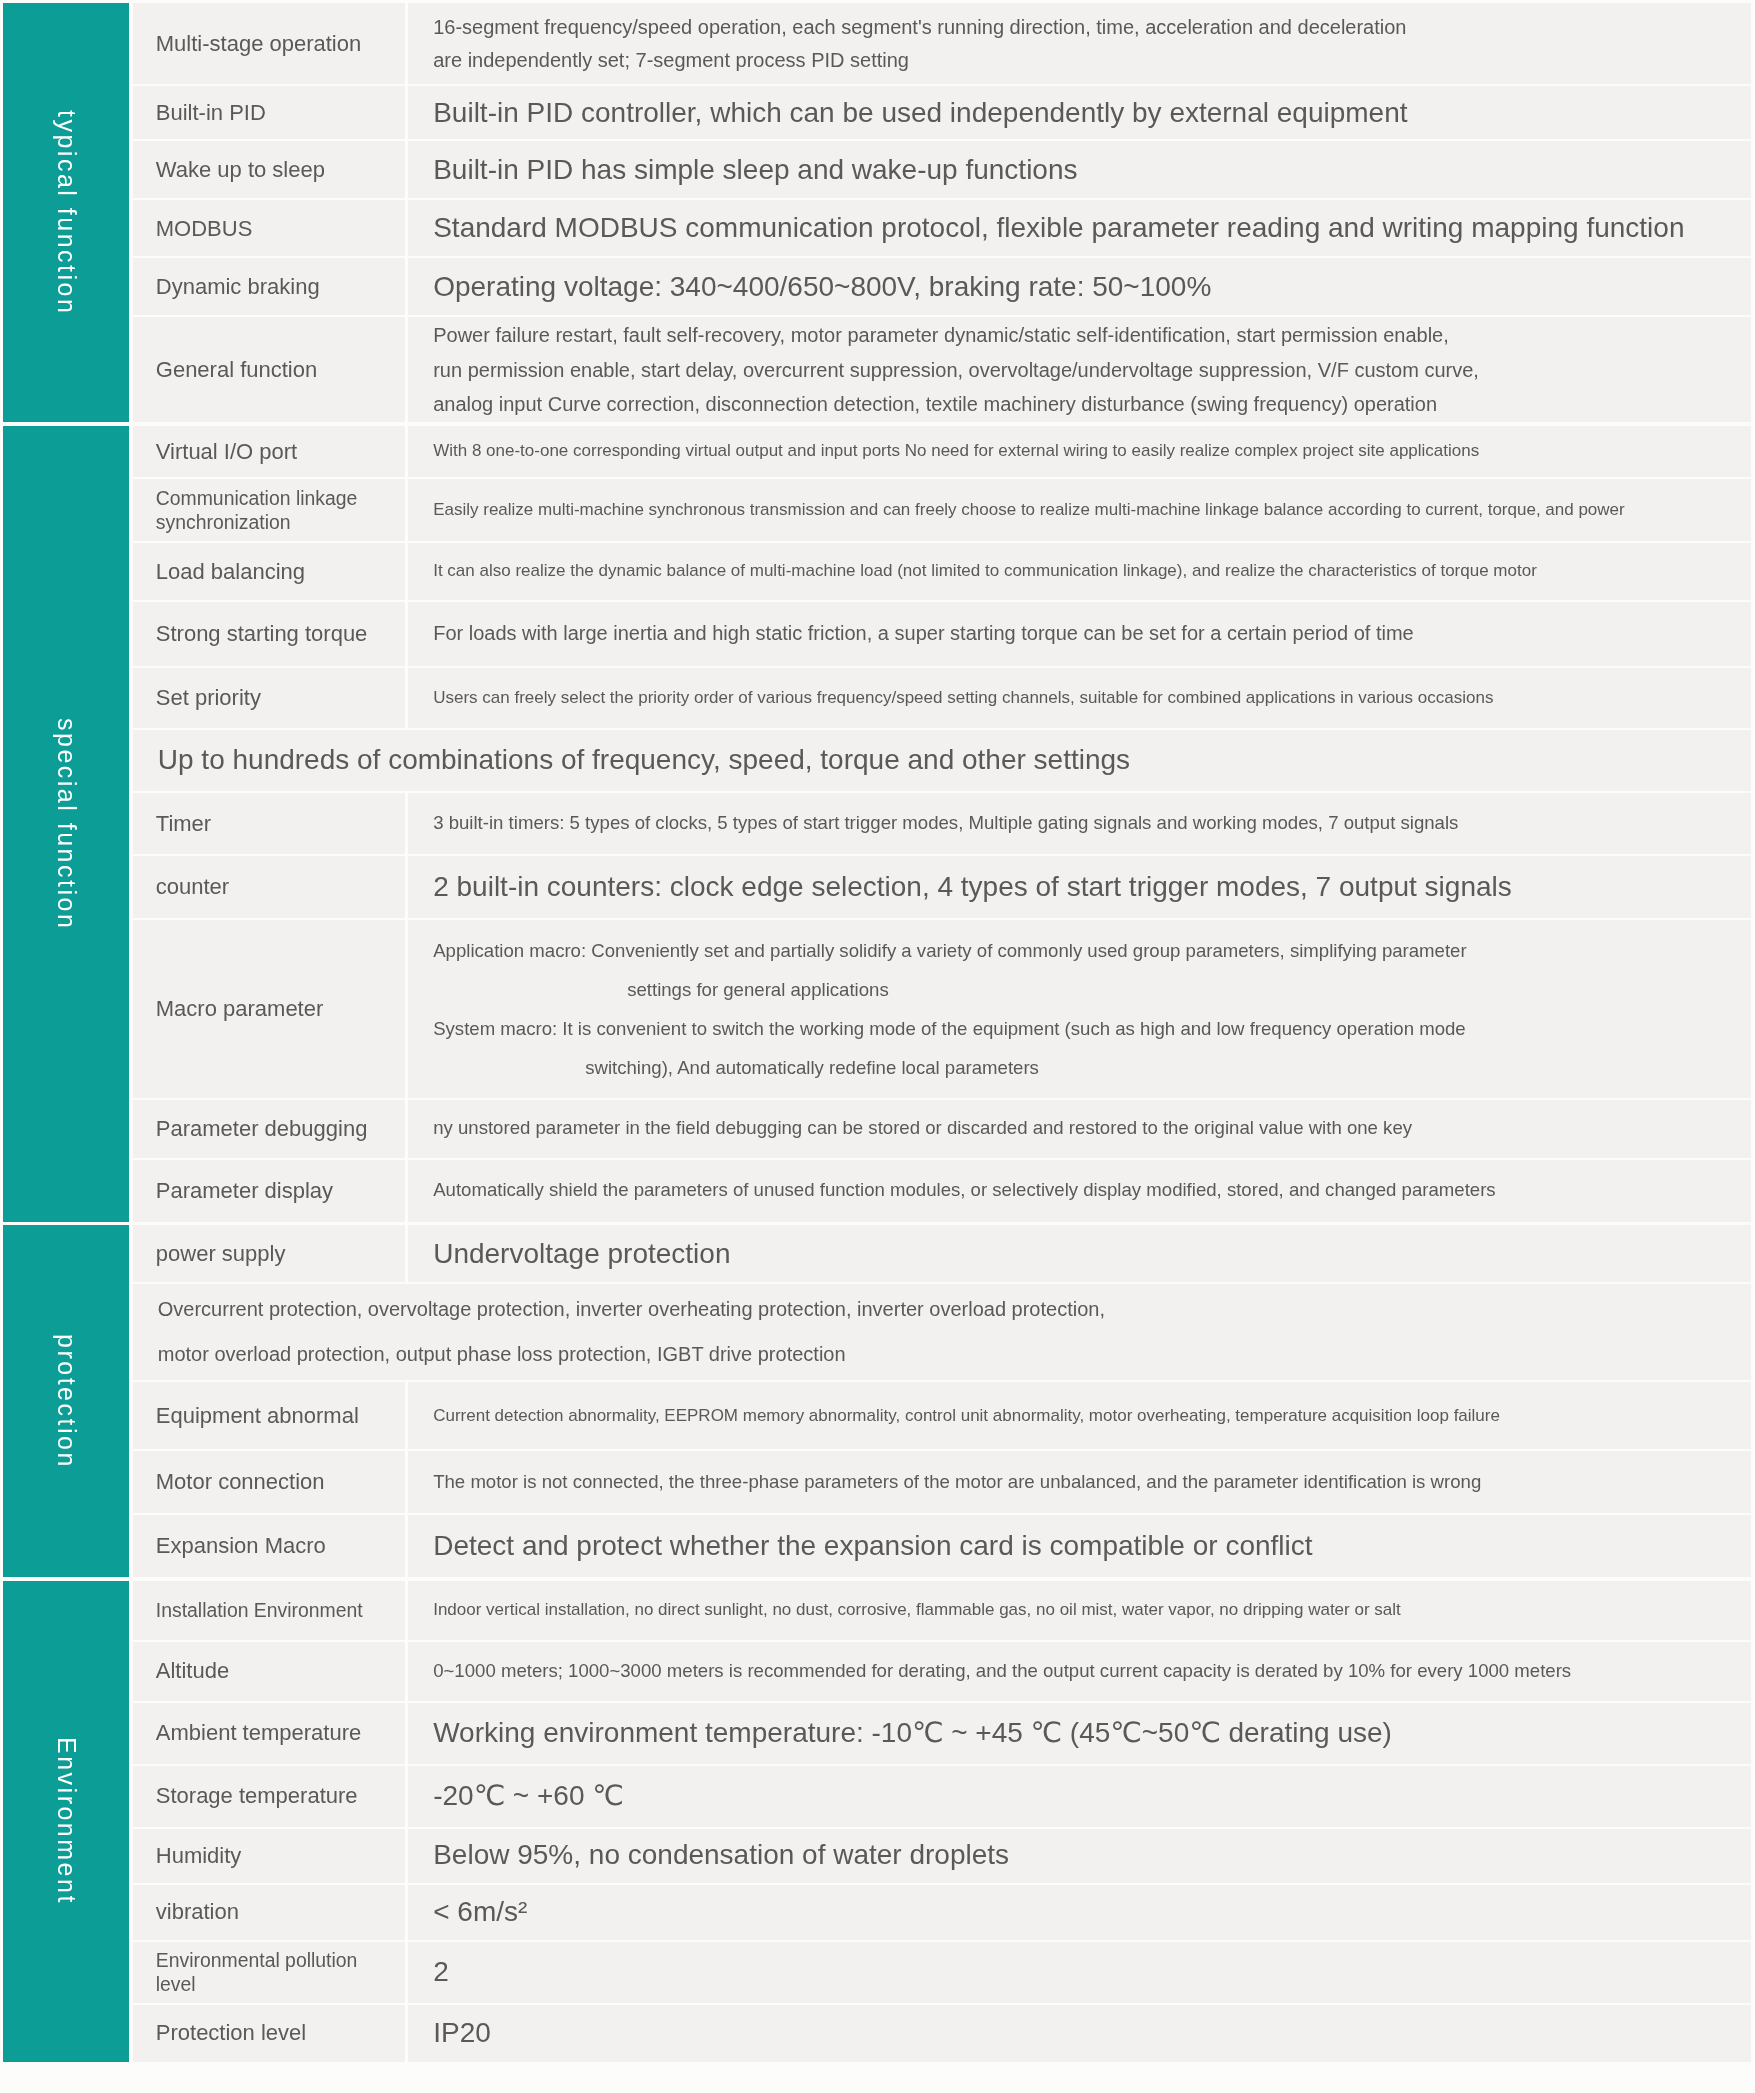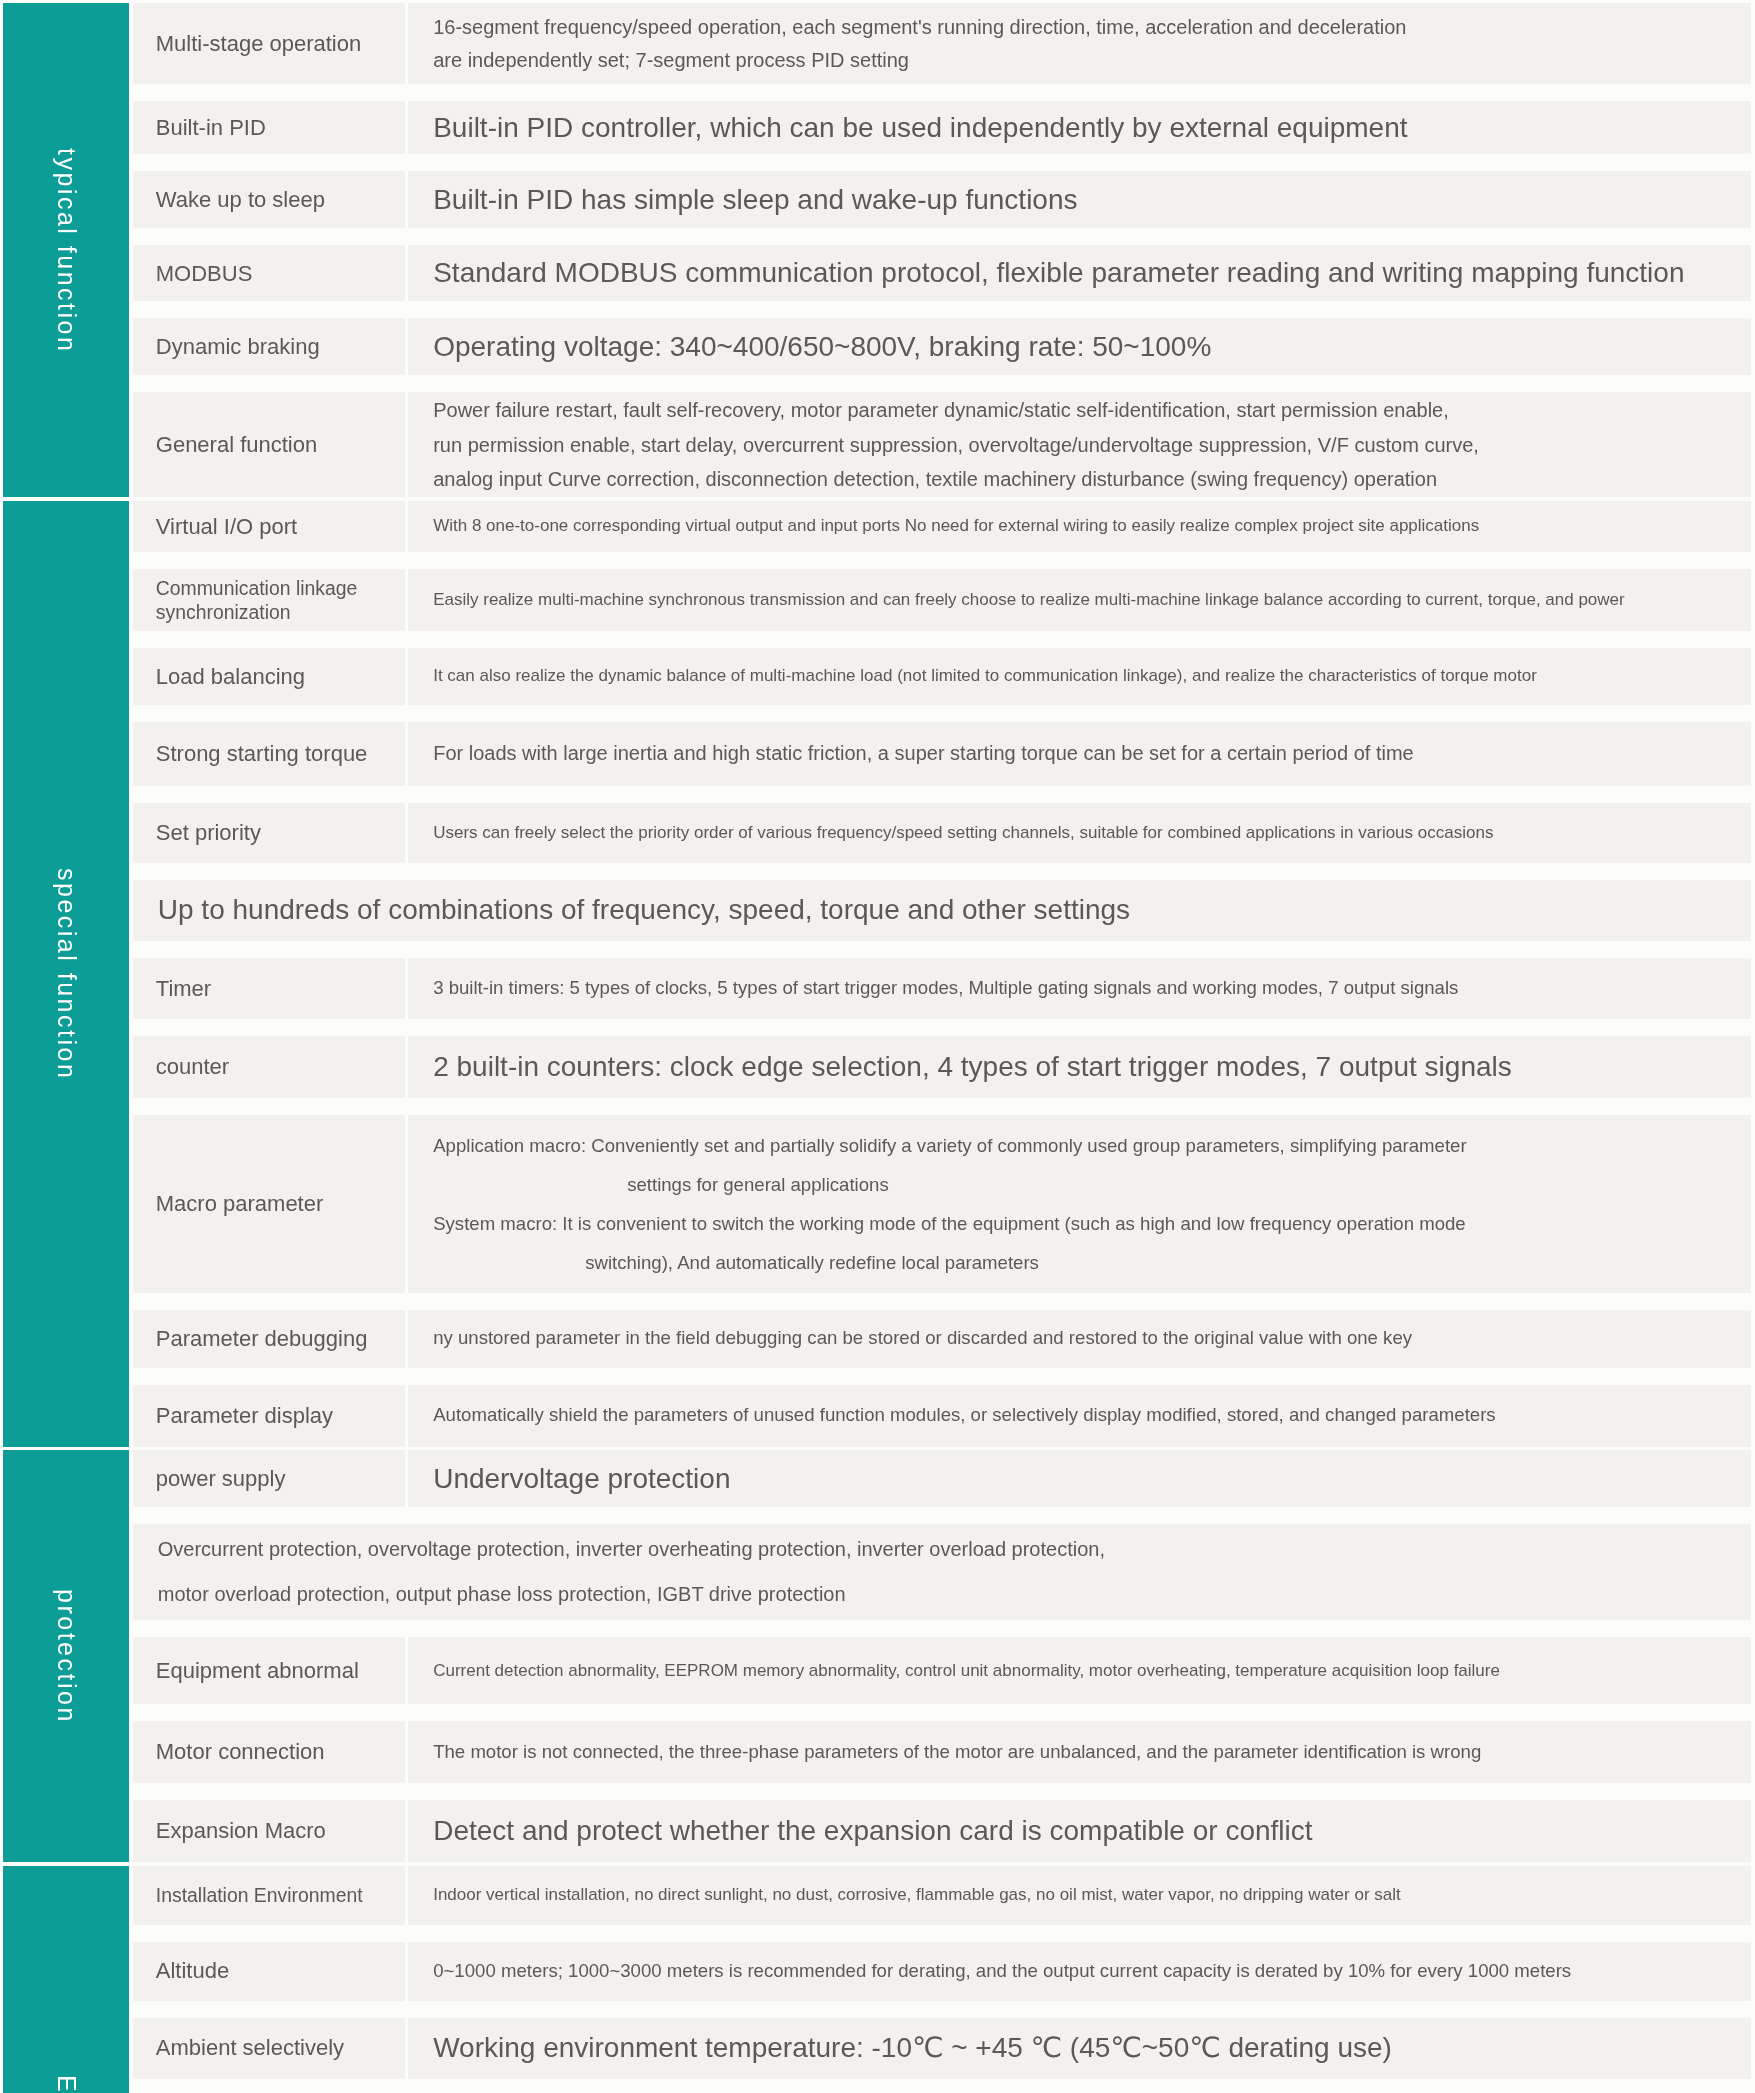--- a/index.html
+++ b/index.html
@@ -21,21 +21,21 @@
     background:#0B9D96;
     display:flex;align-items:center;justify-content:center;
   }
   .side-title{
     writing-mode:vertical-rl;
     color:#FFFFFF;
     font-size:25px;
     letter-spacing:2.5px;
     white-space:nowrap;
   }
-  .rows{flex:1;display:flex;flex-direction:column;gap:17px;}
+  .rows{flex:1;display:flex;flex-direction:column;gap:2px;}
   .row{display:flex;gap:3.4px;}
   .cell{background:#F2F1EF;box-sizing:border-box;}
   .label-cell{
     width:272px;flex:0 0 272px;
     display:flex;align-items:center;
     padding-left:23px;padding-right:6.7px;
     font-size:22px;
     line-height:1.25;
   }
   .desc-cell{
@@ -190,21 +190,21 @@
       <div class="rows">
         <div class="row" style="height:59px">
           <div class="cell label-cell lab-sm">Installation Environment</div>
           <div class="cell desc-cell c20">Indoor vertical installation, no direct sunlight, no dust, corrosive, flammable gas, no oil mist, water vapor, no dripping water or salt</div>
         </div>
         <div class="row" style="height:59px">
           <div class="cell label-cell">Altitude</div>
           <div class="cell desc-cell c22">0~1000 meters; 1000~3000 meters is recommended for derating, and the output current capacity is derated by 10% for every 1000 meters</div>
         </div>
         <div class="row" style="height:61px">
-          <div class="cell label-cell">Ambient selectively</div>
+          <div class="cell label-cell">Ambient temperature</div>
           <div class="cell desc-cell c26">Working environment temperature: -10℃ ~ +45 ℃ (45℃~50℃ derating use)</div>
         </div>
         <div class="row" style="height:61px">
           <div class="cell label-cell">Storage temperature</div>
           <div class="cell desc-cell c26">-20℃ ~ +60 ℃</div>
         </div>
         <div class="row" style="height:54px">
           <div class="cell label-cell">Humidity</div>
           <div class="cell desc-cell c26">Below 95%, no condensation of water droplets</div>
         </div>

